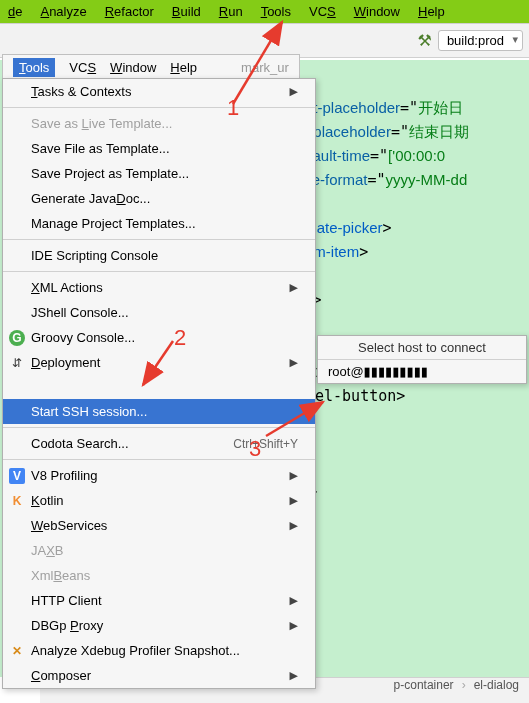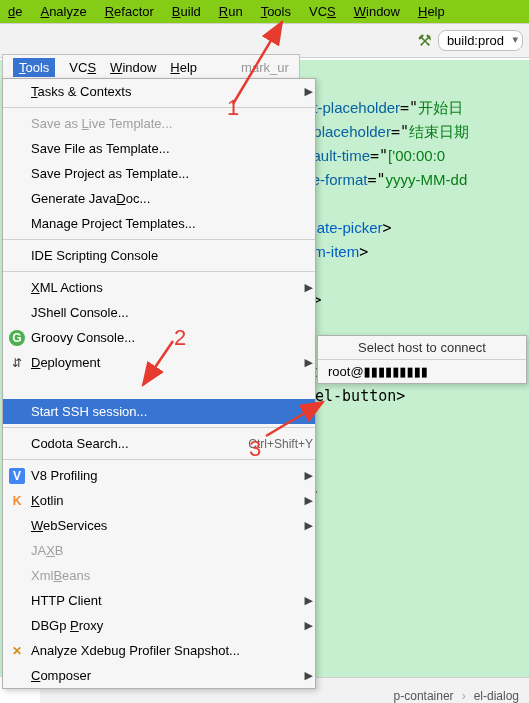--- a/index.html
+++ b/index.html
@@ -4,31 +4,31 @@
 <style>
   * { margin: 0; padding: 0; box-sizing: border-box; font-family: "Segoe UI", Arial, sans-serif; }
   body { width: 529px; height: 703px; background: #fff; overflow: hidden; position: relative; font-size: 13px; }
 
   .topmenu { display: flex; gap: 18px; padding: 4px 8px; background: #84cc16; border-bottom: 1px solid #d0d0d0; }
   .topmenu span { cursor: default; }
   .ul { text-decoration: underline; }
 
   .toolbar { display: flex; align-items: center; height: 34px; background: #f2f2f2; border-bottom: 1px solid #d0d0d0; padding: 0 6px; position: relative; }
   .toolbar .right { margin-left: auto; display: flex; align-items: center; gap: 6px; }
-  .runconfig { border: 1px solid #c0c0c0; border-radius: 8px; padding: 2px 18px 2px 8px; background: #fff; position: relative; font-size: 13px; }
+  .runconfig { border: 1px solid #c0c0c0; border-radius: 3px; padding: 2px 18px 2px 8px; background: #fff; position: relative; font-size: 13px; }
   .runconfig::after { content: "▾"; position: absolute; right: 4px; top: 2px; font-size: 11px; color: #666; }
   .hammer { font-size: 16px; color: #4b7d2a; }
 
   
   .secmenu { position: absolute; top: 54px; left: 2px; display: flex; gap: 14px; align-items: center; background: #f6f6f6; border: 1px solid #c0c0c0; padding: 3px 10px; z-index: 5; }
   .secmenu .sel { background: #3874d1; color: #fff; padding: 2px 6px; }
 
   
   .menu { position: absolute; top: 78px; left: 2px; width: 314px; background: #f6f6f6; border: 1px solid #b0b0b0; box-shadow: 2px 2px 6px rgba(0,0,0,0.2); z-index: 6; }
-  .menu .item { display: flex; align-items: center; padding: 5px 2px 5px 28px; position: relative; cursor: default; }
+  .menu .item { display: flex; align-items: center; padding: 5px 17px 5px 28px; position: relative; cursor: default; }
   .menu .item .shortcut { margin-left: auto; color: #666; font-size: 12px; }
   .menu .item .arrow { margin-left: auto; color: #444; font-size: 11px; }
   .menu .sep { height: 1px; background: #d0d0d0; margin: 3px 0; }
   .menu .item.disabled { color: #a0a0a0; }
   .menu .item.highlight { background: #3874d1; color: #fff; margin-top: 24px; }
   .menu .item .icon { position: absolute; left: 6px; width: 16px; height: 16px; display: flex; align-items: center; justify-content: center; font-size: 12px; }
   .ic-green { background: #4caf50; color: #fff; border-radius: 50%; font-weight: bold; }
   .ic-deploy { color: #333; }
   .ic-v8 { background: #4285f4; color: #fff; border-radius: 2px; font-size: 10px; font-weight: bold; }
   .ic-kotlin { color: #f18e33; font-weight: bold; }
@@ -41,21 +41,21 @@
   .submenu .sitem.hl { background: #3874d1; color: #fff; }
 
   
   .editor { position: absolute; top: 60px; left: 0; right: 0; bottom: 26px; background: #c5efce; font-family: "Consolas", monospace; font-size: 15px; line-height: 24px; padding: 36px 0 0 300px; overflow: hidden; white-space: pre; }
   .editor .attr { color: #0960a5; }
   .editor .str { color: #067d17; }
   .editor .tag { color: #005cc5; }
   .editor .func { color: #b08000; font-style: italic; }
 
   
-  .crumbs { position: absolute; left: 0; right: 0; bottom: 0; height: 26px; background: #f2f2f2; border-top: 1px solid #d0d0d0; display: flex; align-items: flex-end; justify-content: flex-end; gap: 8px; padding: 0 10px; color: #555; font-size: 12px; margin-left: 40px; }
+  .crumbs { position: absolute; left: 0; right: 0; bottom: 0; height: 26px; background: #f2f2f2; border-top: 1px solid #d0d0d0; display: flex; align-items: flex-start; justify-content: flex-end; gap: 8px; padding: 0 10px; color: #555; font-size: 12px; margin-left: 40px; }
   .crumbs .sep { color: #aaa; }
 
   
   .anno { position: absolute; color: #e63b2e; font-family: Arial; font-size: 22px; font-weight: normal; z-index: 20; pointer-events: none; }
   svg.arrows { position: absolute; top: 0; left: 0; z-index: 19; pointer-events: none; }
 </style>
 </head>
 <body>
 
 <div class="topmenu" id="topmenu">

